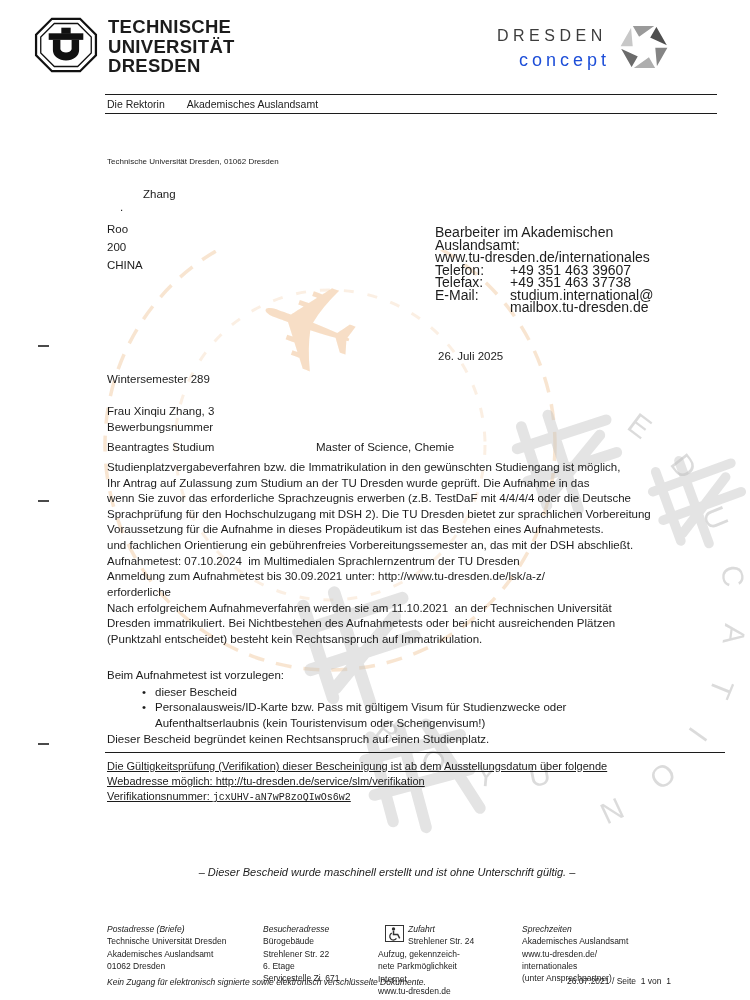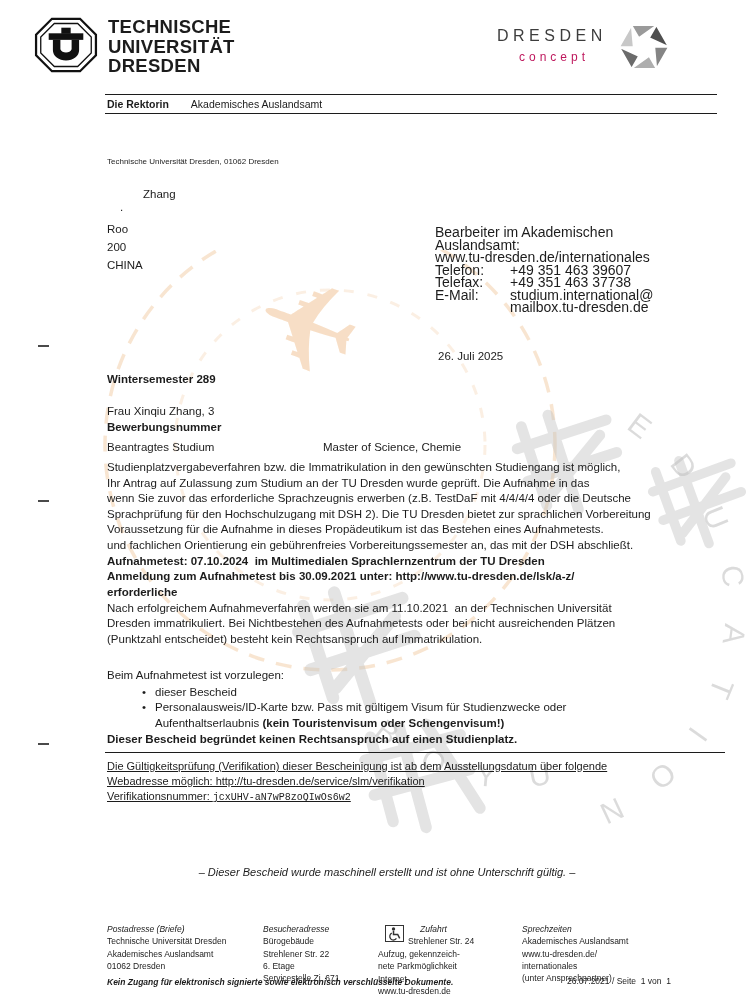--- a/index.html
+++ b/index.html
@@ -1,30 +1,30 @@
 <!DOCTYPE html>
 <html><head>
 <meta charset="utf-8">
 <style>
   html,body{margin:0;padding:0;background:#9a9a9a;}
   .page{position:relative;width:750px;height:1000px;margin:0 auto;background:#ffffff;
         font-family:"Liberation Sans",sans-serif;color:#1c1c1c;overflow:hidden;}
   .abs{position:absolute;}
   .ln{white-space:pre-wrap;}
-  .b{font-weight:bold;}
+  .b{font-weight:normal;}
   .i{font-style:italic;}
   .body-text{font-size:11.5px;line-height:15.6px;}
   .small{font-size:8.5px;line-height:12.3px;}
   .tiny{font-size:8px;}
   .rule{position:absolute;height:1px;background:#1c1c1c;}
   .foldmark{position:absolute;width:11px;height:1.5px;background:#4a4a4a;}
   .uni-name{font-size:18.5px;line-height:19.5px;font-weight:bold;letter-spacing:.3px;}
   .division{font-size:10.5px;display:flex;gap:22px;}
   .concept-word1{font-size:16px;letter-spacing:4.5px;color:#3d3d3d;}
-  .concept-word2{font-size:12px;letter-spacing:4px;color:#be185d;}
+  .concept-word2{font-size:18px;letter-spacing:4px;color:#1d4ed8;}
   .contact{font-size:14px;line-height:12.5px;}
   .contact-row{display:flex;}
   .contact-label{width:75px;flex:0 0 75px;}
   .bullet{position:relative;padding-left:48px;}
   .bullet::before{content:"•";position:absolute;left:35px;}
   .indent2{padding-left:48px;}
   .mono{font-family:"Liberation Mono",monospace;font-size:10px;}
   .verif{font-size:11px;line-height:15.2px;}
   .machine{font-size:11px;font-style:italic;text-align:center;}
   .footer-col .t{font-style:italic;}
@@ -137,21 +137,21 @@
   <div class="foldmark" style="left:38px;top:743px;"></div>
 
   <div class="abs body-text ln" style="left:438px;top:349px;">26. Juli 2025</div>
 
   <div class="abs body-text b" style="left:107px;top:372px;width:560px;">
     <div class="ln">Wintersemester 289</div>
   </div>
   <div class="abs body-text ln" style="left:107px;top:404px;">Frau Xinqiu Zhang, 3</div>
   <div class="abs body-text b ln" style="left:107px;top:420px;">Bewerbungsnummer</div>
   <div class="abs body-text ln" style="left:107px;top:440px;">Beantragtes Studium</div>
-  <div class="abs body-text ln" style="left:283px;top:440px;padding-left:40px;">Master of Science, Chemie</div>
+  <div class="abs body-text ln" style="left:276px;top:440px;padding-left:40px;">Master of Science, Chemie</div>
 
   <div class="abs body-text" style="left:107px;top:460px;width:566px;">
     <div class="ln">Studienplatzvergabeverfahren bzw. die Immatrikulation in den gewünschten Studiengang ist möglich,</div>
     <div class="ln">Ihr Antrag auf Zulassung zum Studium an der TU Dresden wurde geprüft. Die Aufnahme in das</div>
     <div class="ln">wenn Sie zuvor das erforderliche Sprachzeugnis erwerben (z.B. TestDaF mit 4/4/4/4 oder die Deutsche</div>
     <div class="ln">Sprachprüfung für den Hochschulzugang mit DSH 2). Die TU Dresden bietet zur sprachlichen Vorbereitung</div>
     <div class="ln">Voraussetzung für die Aufnahme in dieses Propädeutikum ist das Bestehen eines Aufnahmetests.</div>
     <div class="ln">und fachlichen Orientierung ein gebührenfreies Vorbereitungssemester an, das mit der DSH abschließt.</div>
   </div>
 
@@ -206,21 +206,21 @@
   </div>
 
   <div class="abs small footer-col" style="left:378px;top:923px;width:118px;">
     <div style="position:relative;min-height:25px;">
       <svg style="position:absolute;left:7px;top:2px;" width="19" height="17" viewBox="0 0 19 17">
         <rect x="0.5" y="0.5" width="18" height="16" fill="#fff" stroke="#333" stroke-width="1"></rect>
         <circle cx="8.5" cy="4" r="1.7" fill="#333"></circle>
         <path d="M8.5,6 v3.5 h4.2 l2,3.8" fill="none" stroke="#333" stroke-width="1.5"></path>
         <path d="M6.8,8.2 a3.6,3.6 0 1 0 4.6,5.2" fill="none" stroke="#333" stroke-width="1.3"></path>
       </svg>
-      <div class="t ln" style="margin-left:42px;">Zufahrt</div>
+      <div class="t ln" style="margin-left:30px;">Zufahrt</div>
       <div class="ln" style="margin-left:30px;">Strehlener Str. 24</div>
     </div>
     <div class="ln">Aufzug, gekennzeich-</div>
     <div class="ln">nete Parkmöglichkeit</div>
     <div class="ln">Internet</div>
     <div class="ln">www.tu-dresden.de</div>
   </div>
 
   <div class="abs small footer-col" style="left:522px;top:923px;width:135px;">
     <div class="t ln">Sprechzeiten</div>

